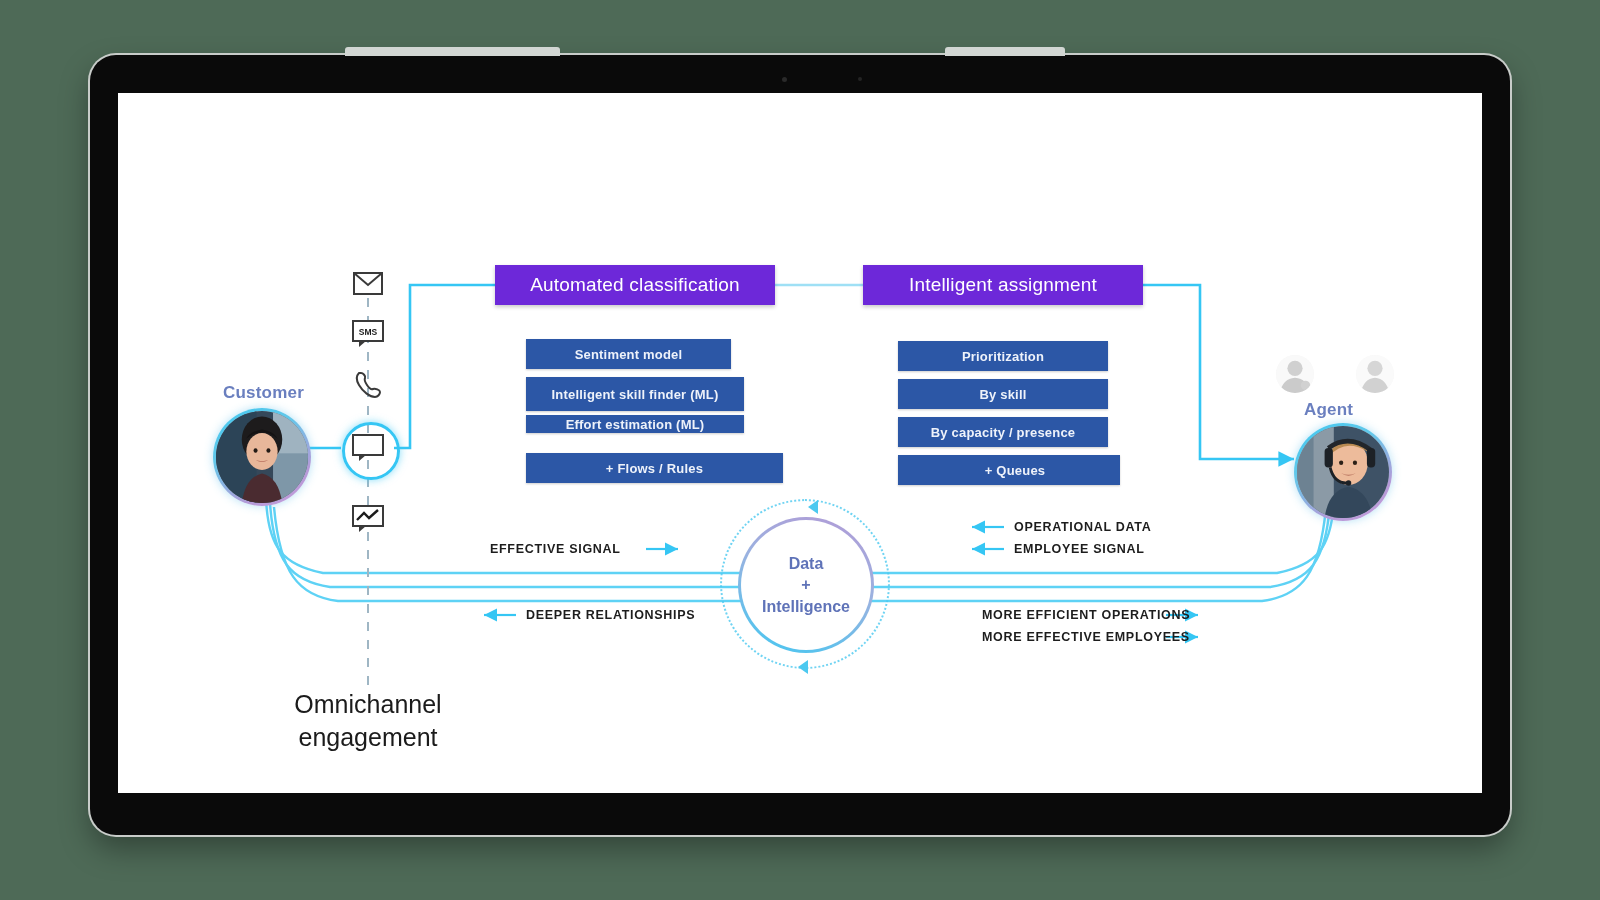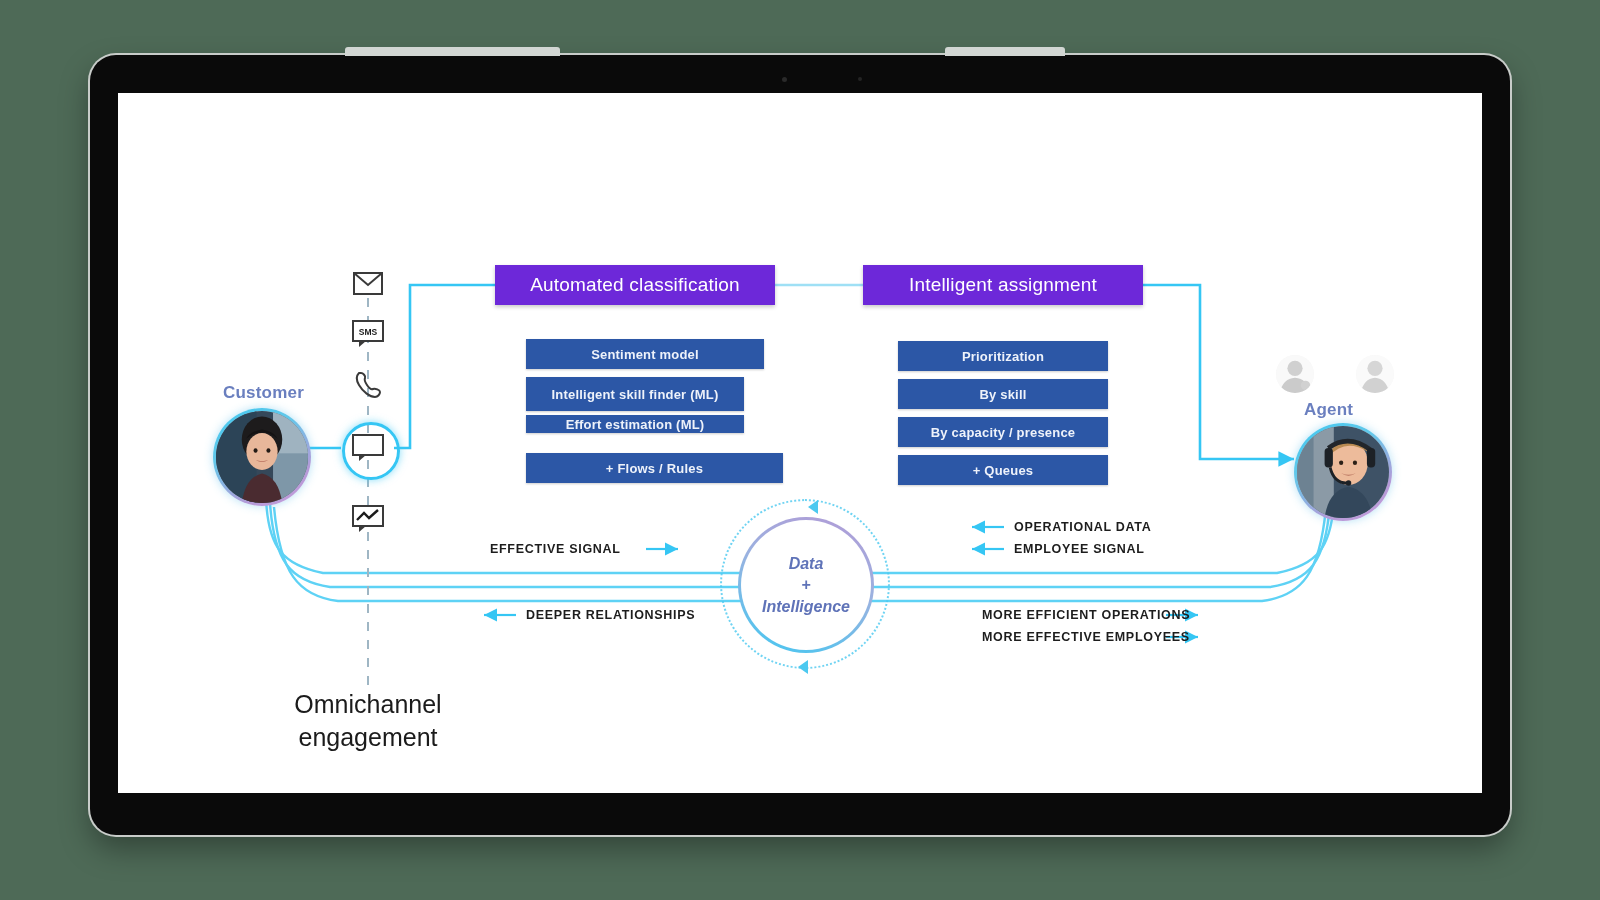--- a/index.html
+++ b/index.html
@@ -315,21 +315,21 @@
       </div>
 
       <div id="omnichannel-label" style="left:175px; top:595px; width:150px;">
         <div>Omnichannel</div>
         <div>engagement</div>
       </div>
 
       <div class="panel-header" style="left:377px; top:172px; width:280px; height:40px;">
         <span>Automated classification</span>
       </div>
-      <div class="panel-item" style="left:408px; top:246px; width:238px; height:30px;">
+      <div class="panel-item" style="left:408px; top:246px; width:205px; height:30px;">
         <span>Sentiment model</span>
       </div>
       <div class="panel-item" style="left:408px; top:284px; width:218px; height:34px;">
         <span>Intelligent skill finder (ML)</span>
       </div>
       <div class="panel-item" style="left:408px; top:322px; width:218px; height:18px;">
         <span>Effort estimation (ML)</span>
       </div>
       <div class="panel-item" style="left:408px; top:360px; width:257px; height:30px;">
         <span>+ Flows / Rules</span>
@@ -340,21 +340,21 @@
       </div>
       <div class="panel-item" style="left:780px; top:248px; width:210px; height:30px;">
         <span>Prioritization</span>
       </div>
       <div class="panel-item" style="left:780px; top:286px; width:210px; height:30px;">
         <span>By skill</span>
       </div>
       <div class="panel-item" style="left:780px; top:324px; width:210px; height:30px;">
         <span>By capacity / presence</span>
       </div>
-      <div class="panel-item" style="left:780px; top:362px; width:210px; height:30px;">
+      <div class="panel-item" style="left:780px; top:362px; width:210px; height:30px;padding-left:12px;">
         <span>+ Queues</span>
       </div>
 
       <div class="mini-avatar" style="left:1158px; top:262px;">
         <svg viewBox="0 0 40 40" width="100%" height="100%">
           <rect width="40" height="40" fill="#eef1f3"></rect>
           <circle cx="20" cy="14" r="8" fill="#8a9199"></circle>
           <path d="M4 40 Q7 25 20 24 Q33 25 36 40 z" fill="#7d858d"></path>
           <circle cx="31" cy="32" r="5" fill="#e8822e"></circle>
         </svg>
@@ -384,21 +384,21 @@
             <path d="M34 24 Q56 8 80 26" fill="none" stroke="#22262b" stroke-width="5"></path>
             <rect x="30" y="24" width="9" height="21" rx="4" fill="#1d2126"></rect>
             <rect x="76" y="24" width="9" height="21" rx="4" fill="#1d2126"></rect>
             <path d="M36 45 Q40 62 54 62" fill="none" stroke="#1d2126" stroke-width="3"></path>
             <circle cx="56" cy="62" r="3" fill="#1d2126"></circle>
           </svg>
         </div>
       </div>
 
       <div id="hub-outer-dots" style="left:602px; top:406px; width:166px; height:166px;"></div>
-      <div id="hub-core" style="left:620px; top:424px; width:130px; height:130px;font-style:italic;">
+      <div id="hub-core" style="left:620px; top:424px; width:130px; height:130px;">
         <div class="hub-line">Data</div>
         <div class="hub-line">+</div>
         <div class="hub-line">Intelligence</div>
       </div>
 
       <div class="flow-label" style="left:372px; top:449px;">EFFECTIVE SIGNAL</div>
       <div class="flow-label" style="left:408px; top:515px;">DEEPER RELATIONSHIPS</div>
 
       <div class="flow-label" style="left:896px; top:427px;">OPERATIONAL DATA</div>
       <div class="flow-label" style="left:896px; top:449px;">EMPLOYEE SIGNAL</div>

